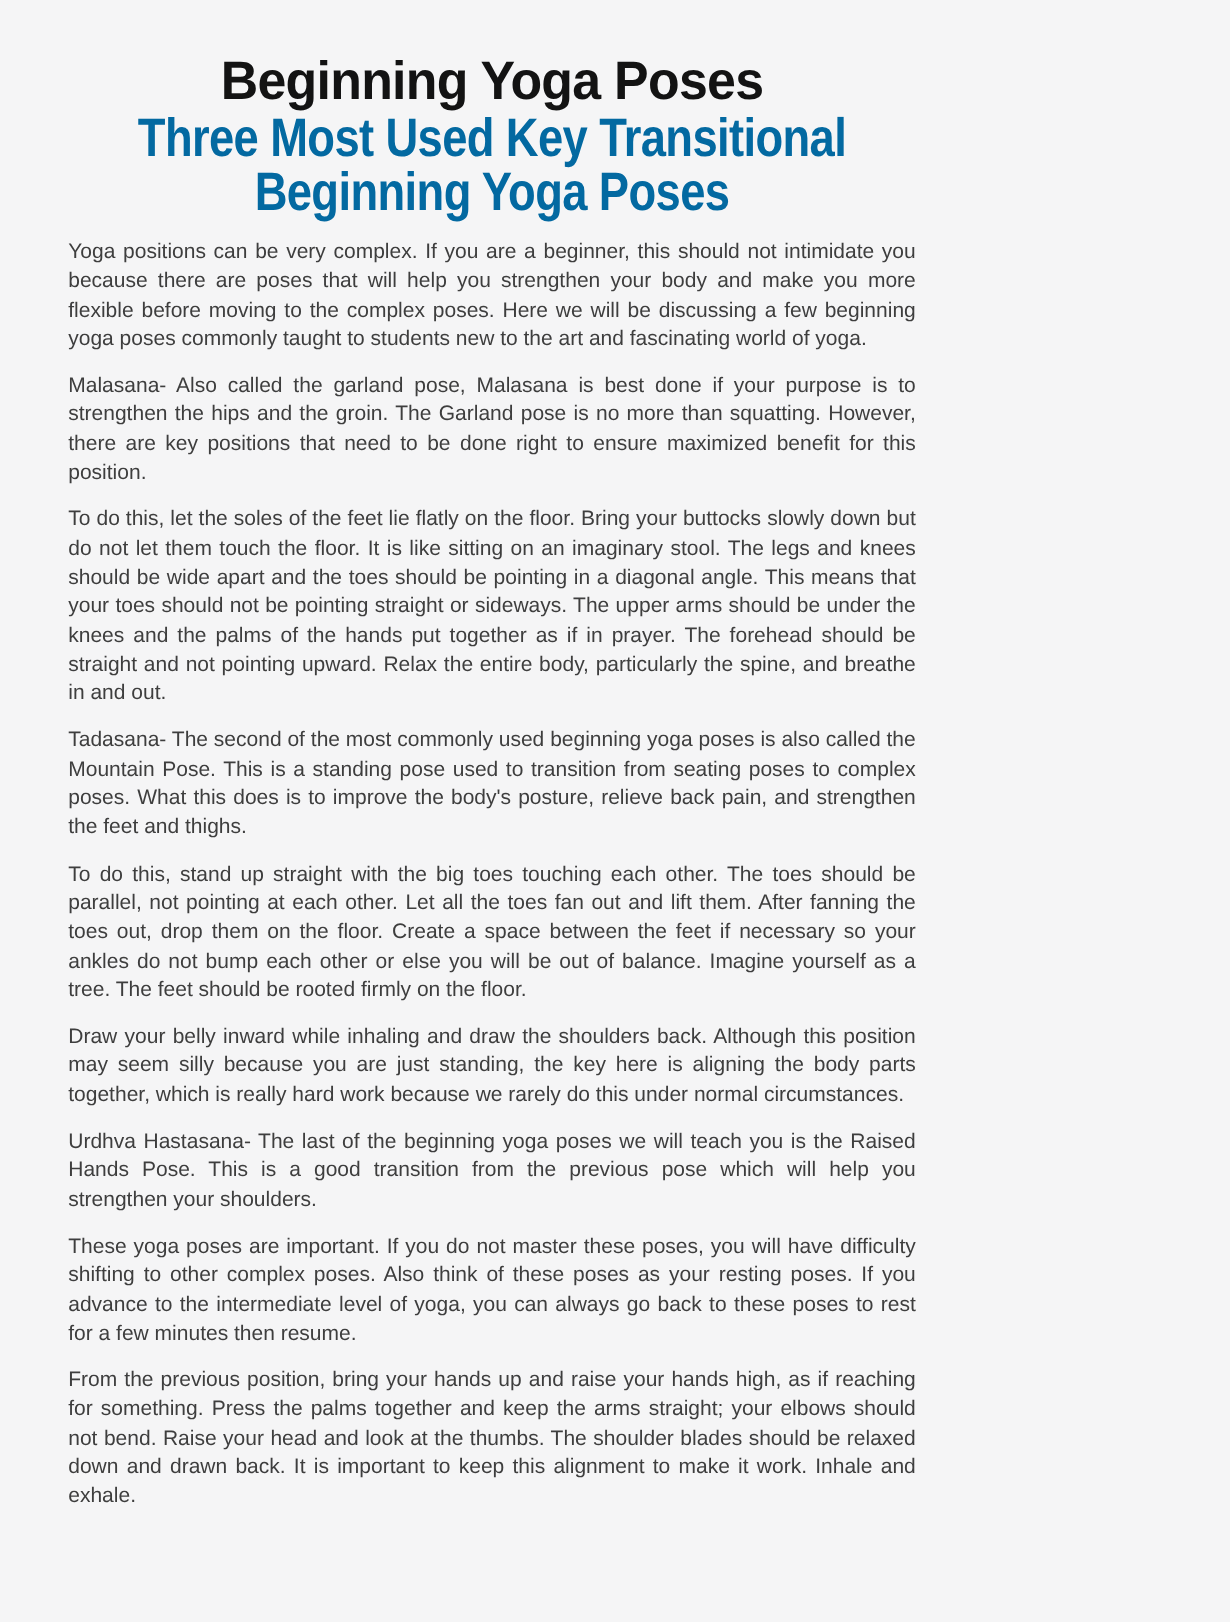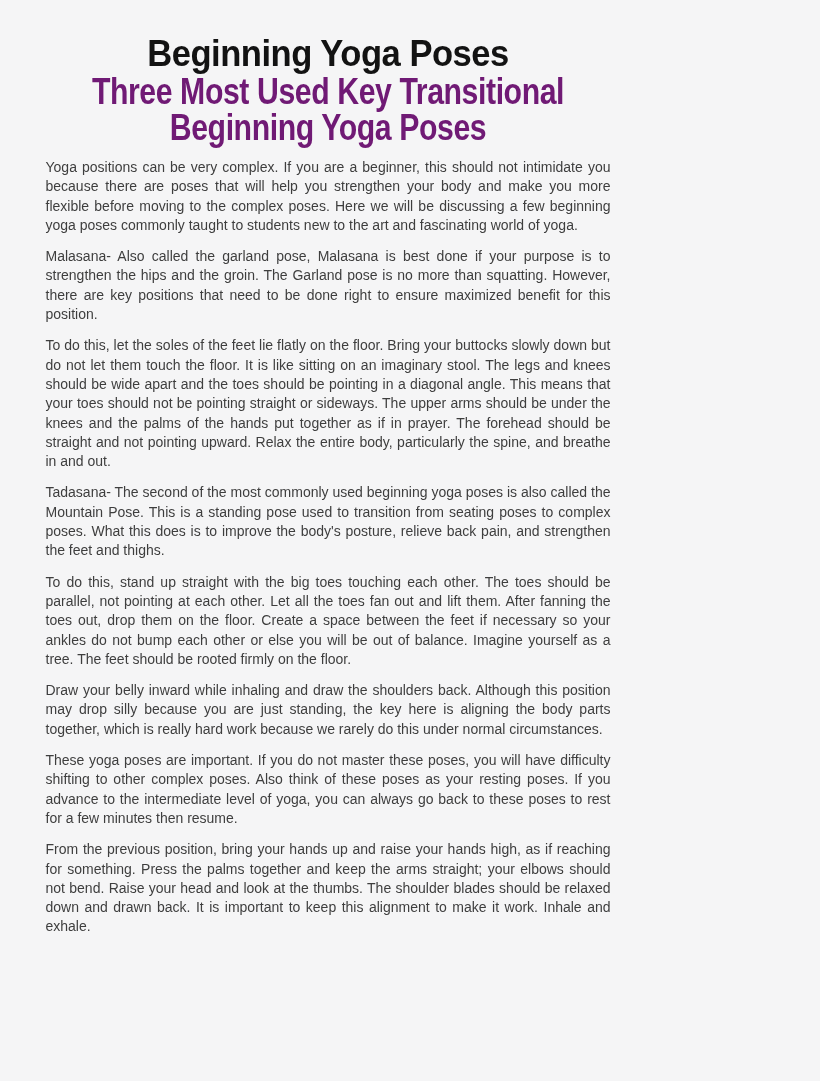--- a/index.html
+++ b/index.html
@@ -58,29 +58,30 @@
 </style>
 </head>
 <body style="background: rgb(245, 245, 246);">
 
 <div class="page">
 
   <h1 class="title" style="color: rgb(19, 19, 19);">
     <span class="condensed">Beginning Yoga Poses</span>
   </h1>
 
-  <h2 class="subtitle" style="color: #701a75;">
+  <h2 class="subtitle" style="color: #0369a1;">
     <span class="condensed">Three Most Used Key Transitional</span>
     <span class="condensed">Beginning Yoga Poses</span>
   </h2>
 
   <div class="content" style="color: rgb(62, 62, 62);">
       <p>Yoga positions can be very complex. If you are a beginner, this should not intimidate you because there are poses that will help you strengthen your body and make you more flexible before moving to the complex poses. Here we will be discussing a few beginning yoga poses commonly taught to students new to the art and fascinating world of yoga.</p>
       <p>Malasana- Also called the garland pose, Malasana is best done if your purpose is to strengthen the hips and the groin. The Garland pose is no more than squatting. However, there are key positions that need to be done right to ensure maximized benefit for this position.</p>
       <p>To do this, let the soles of the feet lie flatly on the floor. Bring your buttocks slowly down but do not let them touch the floor. It is like sitting on an imaginary stool. The legs and knees should be wide apart and the toes should be pointing in a diagonal angle. This means that your toes should not be pointing straight or sideways. The upper arms should be under the knees and the palms of the hands put together as if in prayer. The forehead should be straight and not pointing upward. Relax the entire body, particularly the spine, and breathe in and out.</p>
       <p>Tadasana- The second of the most commonly used beginning yoga poses is also called the Mountain Pose. This is a standing pose used to transition from seating poses to complex poses. What this does is to improve the body's posture, relieve back pain, and strengthen the feet and thighs.</p>
       <p>To do this, stand up straight with the big toes touching each other. The toes should be parallel, not pointing at each other. Let all the toes fan out and lift them. After fanning the toes out, drop them on the floor. Create a space between the feet if necessary so your ankles do not bump each other or else you will be out of balance. Imagine yourself as a tree. The feet should be rooted firmly on the floor.</p>
-      <p>Draw your belly inward while inhaling and draw the shoulders back. Although this position may drop silly because you are just standing, the key here is aligning the body parts together, which is really hard work because we rarely do this under normal circumstances.</p>
+      <p>Draw your belly inward while inhaling and draw the shoulders back. Although this position may seem silly because you are just standing, the key here is aligning the body parts together, which is really hard work because we rarely do this under normal circumstances.</p>
+      <p>Urdhva Hastasana- The last of the beginning yoga poses we will teach you is the Raised Hands Pose. This is a good transition from the previous pose which will help you strengthen your shoulders.</p>
       <p>These yoga poses are important. If you do not master these poses, you will have difficulty shifting to other complex poses. Also think of these poses as your resting poses. If you advance to the intermediate level of yoga, you can always go back to these poses to rest for a few minutes then resume.</p>
       <p>From the previous position, bring your hands up and raise your hands high, as if reaching for something. Press the palms together and keep the arms straight; your elbows should not bend. Raise your head and look at the thumbs. The shoulder blades should be relaxed down and drawn back. It is important to keep this alignment to make it work. Inhale and exhale.</p>
     </div>
 
 </div>
 
 </body></html>

